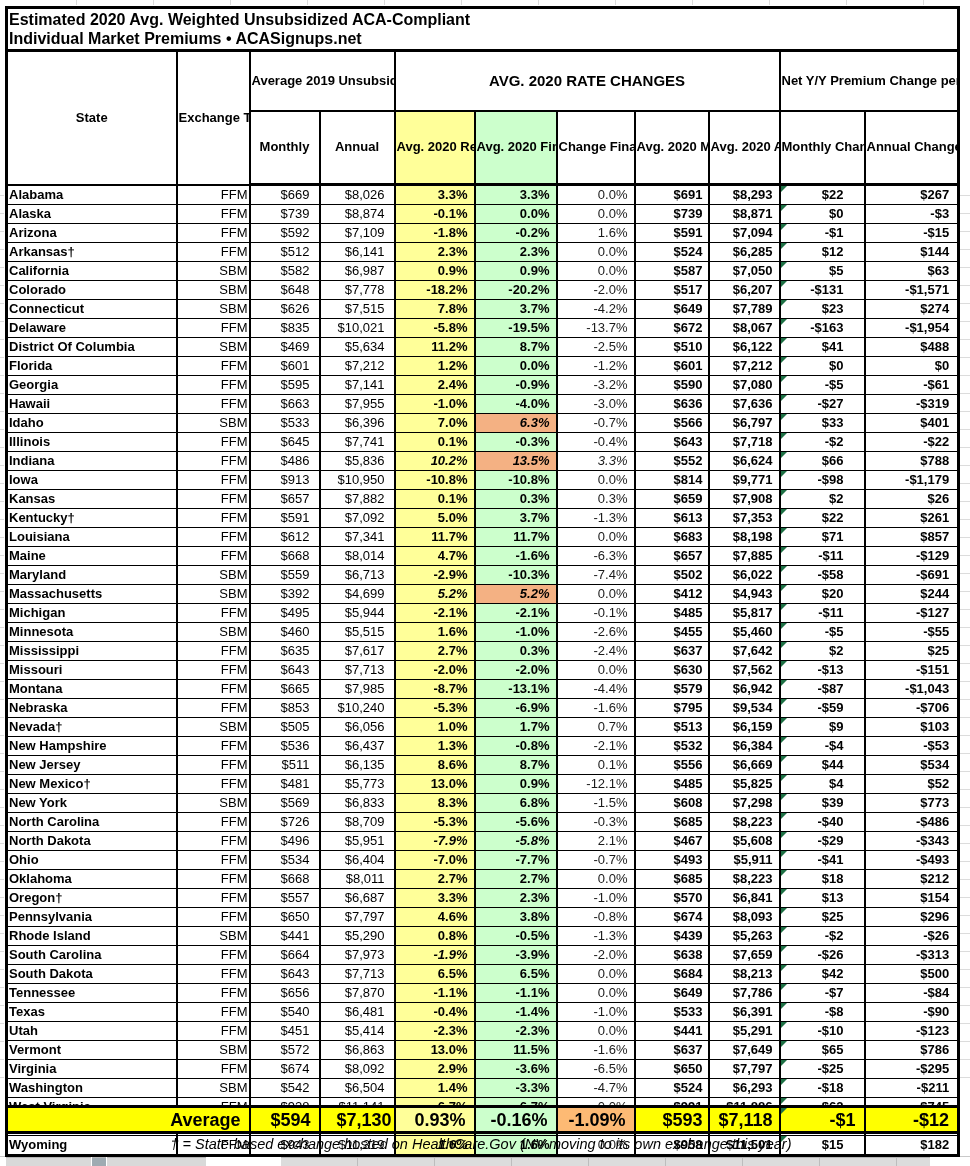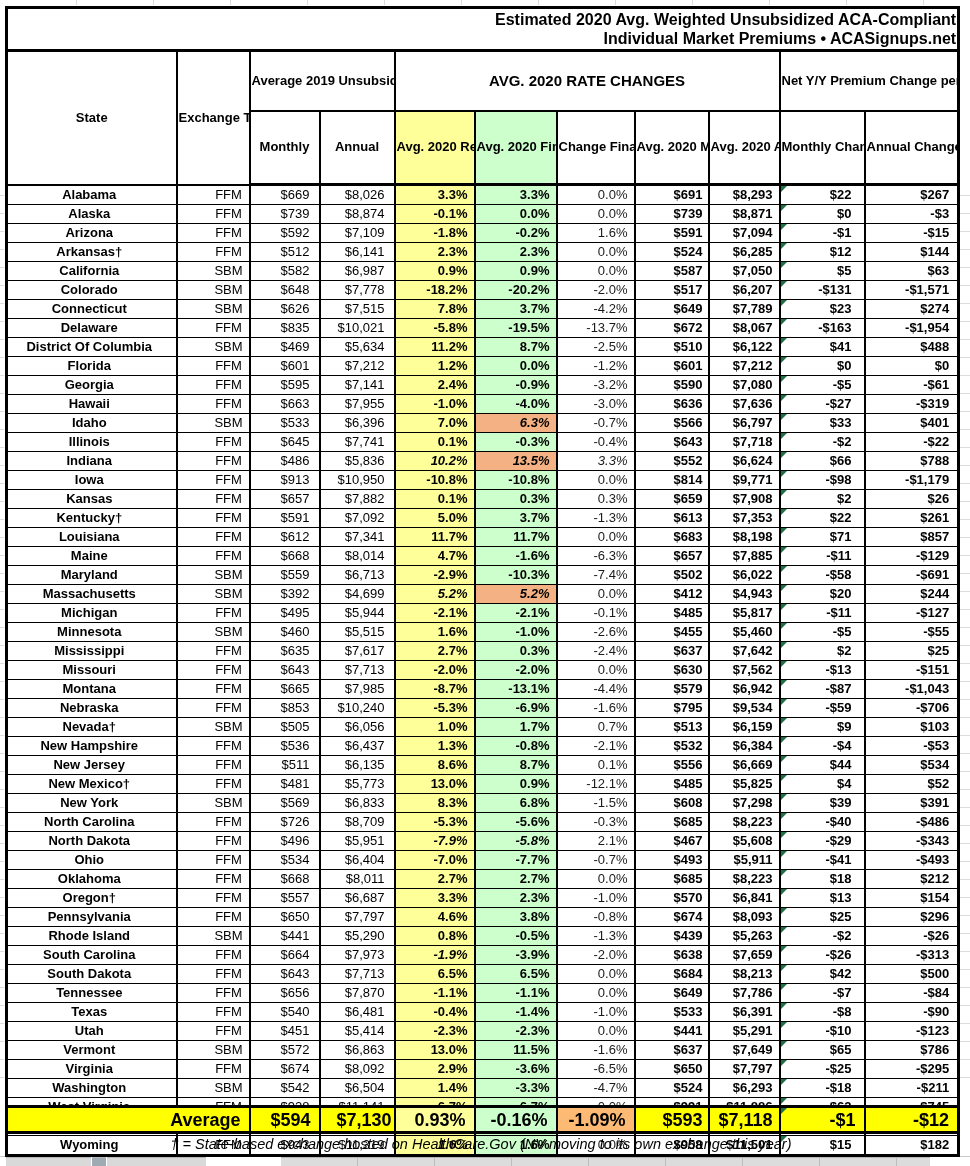--- a/index.html
+++ b/index.html
@@ -31,50 +31,50 @@
   table.main{
     position:absolute;left:5px;top:6px;width:952px;
     border-collapse:collapse;table-layout:fixed;
     border:3px solid #000;
   }
   table.main th, table.main td{overflow:hidden;white-space:nowrap;}
 
   
   th.title-cell{
     border:2px solid #000;border-bottom:3px solid #000;
-    height:38px;text-align:right;vertical-align:middle;
+    height:38px;text-align:left;vertical-align:middle;
     font-size:16px;font-weight:bold;line-height:19px;white-space:pre-line;
   }
 
   
   thead th{
     border:2px solid #000;background:#fff;
     font-size:13px;font-weight:bold;text-align:center;vertical-align:middle;
     white-space:pre-line;line-height:16px;
   }
   tr.group-row th{height:60px;}
   tr.sub-row th{height:74px;border-bottom:3px solid #000;}
   th.h-group-2020{font-size:15px;}
   th.h-req{background:var(--col-yellow);}
   th.h-fin{background:var(--col-green);}
 
   
   tbody td{
     border:1px solid #000;border-left-width:2px;border-right-width:2px;
     height:17.92px;font-size:13px;vertical-align:middle;line-height:16px;
   }
-  td.c-state{font-weight:bold;text-align:center;padding-right:6px;}
-  td.c-type{font-weight:normal;text-align:center;padding-left:32px;}
+  td.c-state{font-weight:bold;text-align:left;padding-right:6px;}
+  td.c-type{font-weight:normal;text-align:right;padding-left:32px;}
   td.c-m19,td.c-a19{font-weight:normal;text-align:right;padding-right:9px;}
   td.c-req{background:var(--col-yellow);font-weight:bold;text-align:right;padding-right:6px;}
   td.c-fin{background:var(--col-green);font-weight:bold;text-align:right;padding-right:6px;}
   td.c-chg{font-weight:normal;color:#1a1a1a;text-align:right;padding-right:6px;}
   td.c-m20{font-weight:bold;text-align:right;padding-right:5px;}
   td.c-a20{font-weight:bold;text-align:right;padding-right:6px;margin-left:32px;}
-  td.c-mchg{font-weight:bold;text-align:right;padding-right:12px;position:relative;}
+  td.c-mchg{font-weight:bold;text-align:right;padding-right:20px;position:relative;}
   td.c-achg{font-weight:bold;text-align:right;padding-right:8px;margin-left:32px;}
   td.italic{font-style:italic;}
   td.orange{background:var(--orange);}
 
   .tri{
     position:absolute;left:0;top:0;width:0;height:0;display:block;
     border-top:6px solid var(--tri-green);border-right:6px solid transparent;
   }
 
   
@@ -597,21 +597,21 @@
       <td class="c-state">New York</td>
       <td class="c-type">SBM</td>
       <td class="c-m19">$569</td>
       <td class="c-a19">$6,833</td>
       <td class="c-req">8.3%</td>
       <td class="c-fin">6.8%</td>
       <td class="c-chg">-1.5%</td>
       <td class="c-m20">$608</td>
       <td class="c-a20">$7,298</td>
       <td class="c-mchg"><span class="tri"></span><span class="val">$39</span></td>
-      <td class="c-achg">$391</td>
+      <td class="c-achg">$773</td>
     </tr>
         <tr>
       <td class="c-state">North Carolina</td>
       <td class="c-type">FFM</td>
       <td class="c-m19">$726</td>
       <td class="c-a19">$8,709</td>
       <td class="c-req">-5.3%</td>
       <td class="c-fin">-5.6%</td>
       <td class="c-chg">-0.3%</td>
       <td class="c-m20">$685</td>

